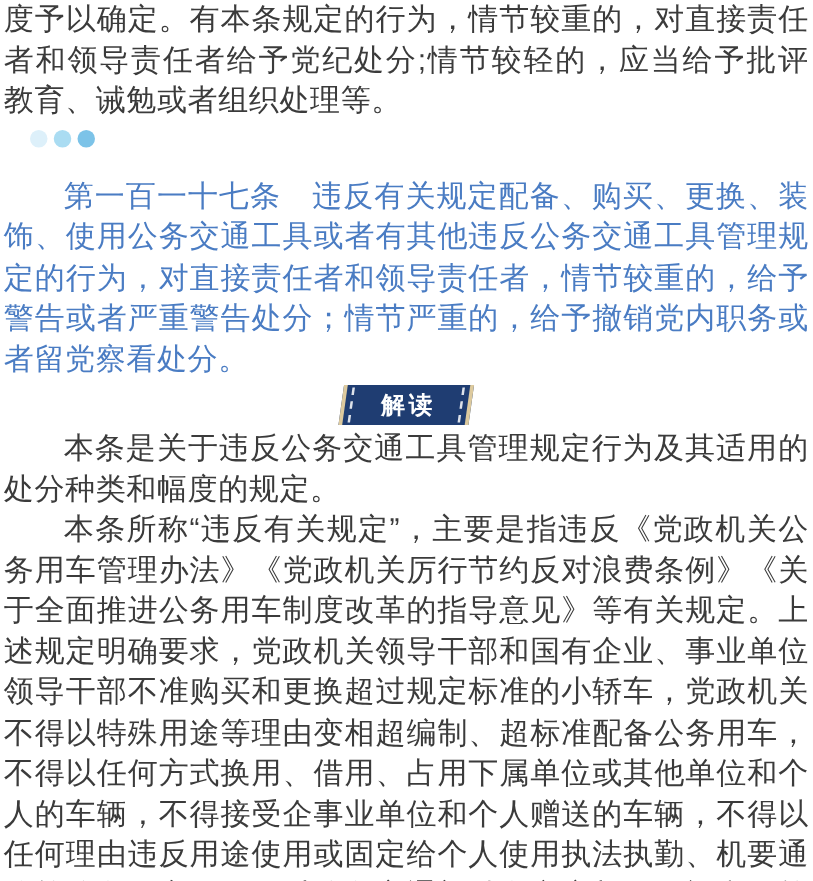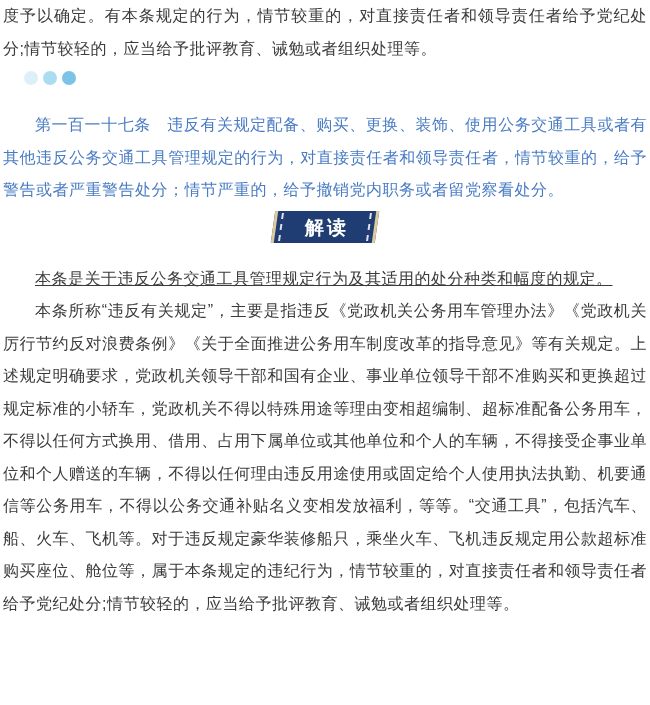--- a/index.html
+++ b/index.html
@@ -11,21 +11,21 @@
     font-family: "Liberation Sans", "DejaVu Sans", sans-serif;
   }
   .page {
     width: 650px;
     height: 705px;
     padding: 0 3px;
     box-sizing: border-box;
   }
   .para {
     margin: 0;
-    font-size: 16px;
+    font-size: 24px;
     line-height: 32.5px;
     text-align: justify;
     color: #3b3b3b;
     letter-spacing: 0.5px;
   }
   .para.indent { text-indent: 2em; }
   .para.blue { color: #4a7cc3; margin-top: 24px; }
   .dots-row {
     margin: 6px 0 0 21px;
     height: 14px;
@@ -69,21 +69,21 @@
   .badge::after { right: 4px; }
   .badge-label {
     transform: skewX(8deg);
     color: var(--badge-text, #ffffff);
     font-size: 19px;
     font-weight: bold;
     letter-spacing: 3px;
     text-indent: 3px;
     line-height: 1;
   }
-  .interpretation .para:first-child { margin-top: 20px; text-decoration: underline; }
+  .interpretation .para:first-child { margin-top: 3px; }
 </style>
 </head>
 <body style="background: rgb(255, 255, 255);">
 
 <div class="page">
 
   <p class="para">度予以确定。有本条规定的行为，情节较重的，对直接责任者和领导责任者给予党纪处分;情节较轻的，应当给予批评教育、诫勉或者组织处理等。</p>
 
   <div class="dots-row">
     <span class="dot" style="background: rgb(221, 240, 250);"></span>

